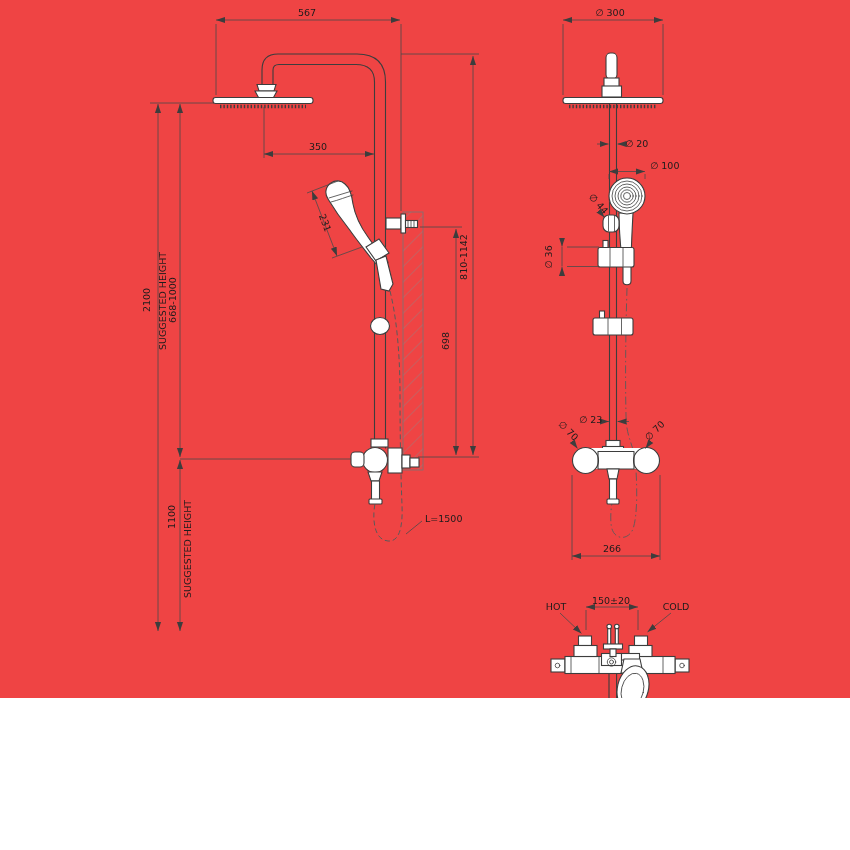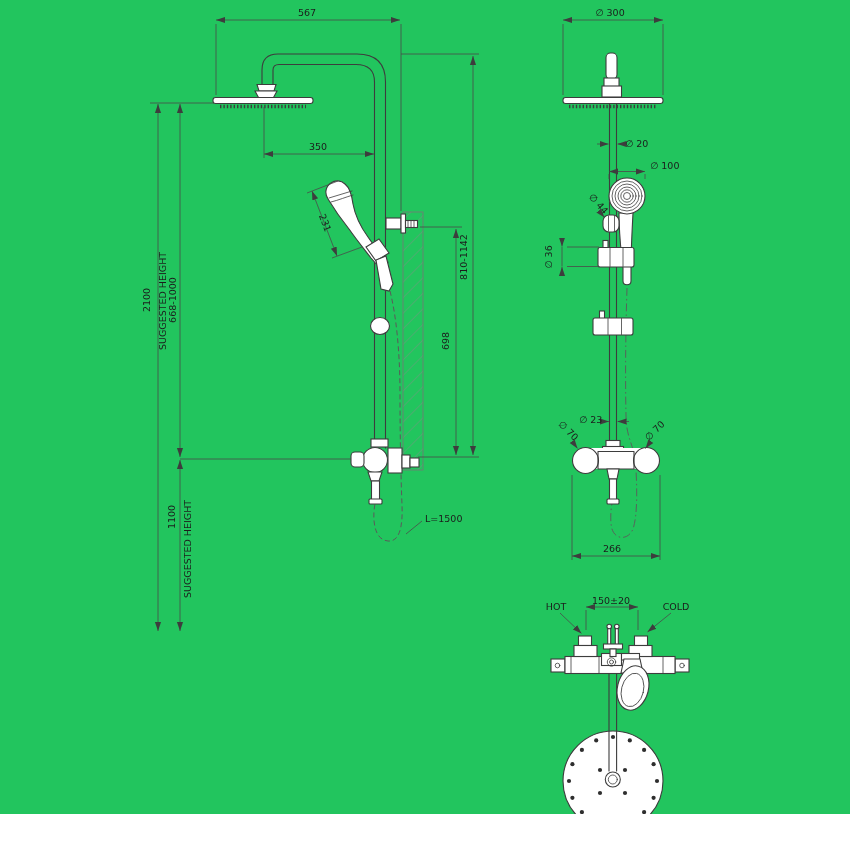--- a/index.html
+++ b/index.html
@@ -1,16 +1,16 @@
 <!DOCTYPE html>
 <html><head>
 <meta charset="utf-8">
 <style>
   html,body{margin:0;padding:0;background:#ffffff;}
-  .page{width:850px;height:814px;background:#22c55e;position:relative;font-family:"DejaVu Sans",sans-serif;}
+  .page{width:850px;height:698px;background:#ef4444;position:relative;font-family:"DejaVu Sans",sans-serif;}
   svg{display:block;}
   .ol{stroke:#3d3d3d;fill:none;stroke-width:1.1;stroke-linecap:round;}
   .olf{stroke:#3d3d3d;fill:#ffffff;stroke-width:1.1;}
   .thin{stroke-width:0.8;}
   .dl{stroke:#4a4a4a;fill:none;stroke-width:0.8;}
   .teeth{stroke:#3d3d3d;stroke-width:3.4;stroke-dasharray:1.4 2;fill:none;}
   .hd{stroke:#5a5a5a;stroke-width:1;fill:none;stroke-dasharray:5 3;}
   .hdd{stroke:#5a5a5a;stroke-width:0.9;fill:none;stroke-dasharray:8 3 1.5 3;}
   .txt{font:9.5px "DejaVu Sans",sans-serif;fill:#1c1c1c;}
 </style>

